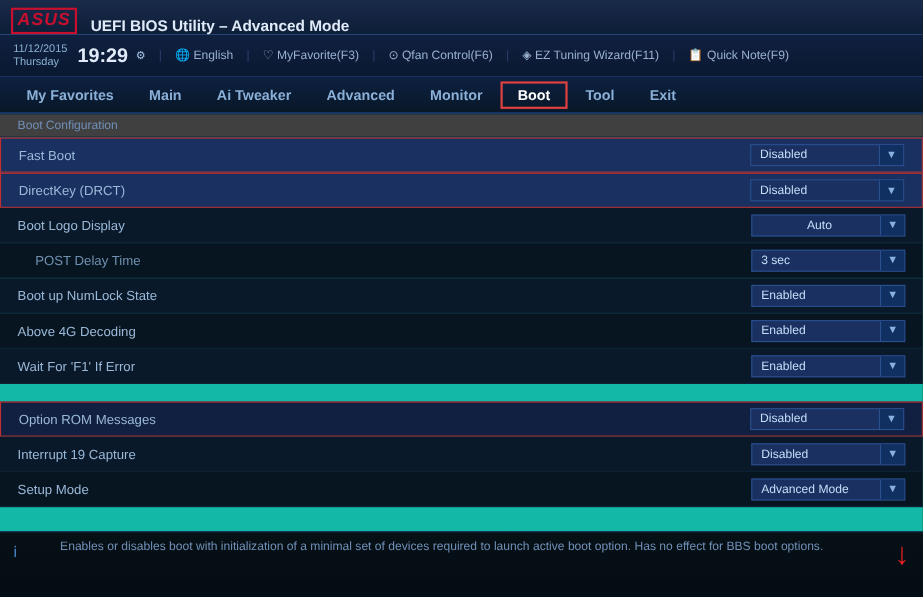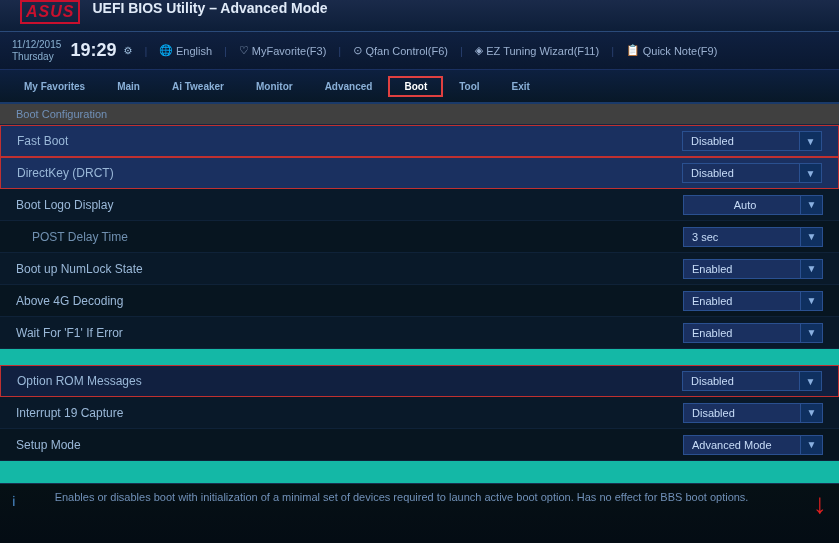--- a/index.html
+++ b/index.html
@@ -9,24 +9,24 @@
       background: #0a1628;
       font-family: 'Arial', sans-serif;
       overflow: hidden;
       color: #c8d8e8;
     }
 
     
     .header-bar {
       background: linear-gradient(180deg, #1a2a4a 0%, #0d1e38 100%);
       border-bottom: 1px solid #2a4a7a;
-      padding: 0 20px;
+      padding: 0 10px;
       height: 32px;
       display: flex;
-      align-items: flex-start;
+      align-items: flex-end;
       justify-content: space-between;
     }
     .asus-logo {
       color: #c8102e;
       font-weight: 900;
       font-size: 16px;
       font-style: italic;
       letter-spacing: 1px;
       border: 2px solid #c8102e;
       padding: 1px 4px;
@@ -68,21 +68,21 @@
       background: linear-gradient(180deg, #0d2040 0%, #081828 100%);
       height: 34px;
       display: flex;
       align-items: center;
       padding: 0 8px;
       gap: 0;
       border-bottom: 2px solid #1a3a6a;
     }
     .nav-item {
       color: #8ab0d8;
-      font-size: 10px;
+      font-size: 13px;
       font-weight: bold;
       padding: 6px 16px;
       cursor: pointer;
       position: relative;
     }
     .nav-item.active {
       color: #ffffff;
       border: 2px solid #e04040;
       padding: 3px 14px;
     }
@@ -251,22 +251,22 @@
   <div class="toolbar-item">
     <span>📋</span>
     <span>Quick Note(F9)</span>
   </div>
 </div>
 
 <div class="nav-bar">
   <div class="nav-item">My Favorites</div>
   <div class="nav-item">Main</div>
   <div class="nav-item">Ai Tweaker</div>
+  <div class="nav-item">Advanced</div>
   <div class="nav-item">Monitor</div>
-  <div class="nav-item">Advanced</div>
   <div class="nav-item active">Boot</div>
   <div class="nav-item">Tool</div>
   <div class="nav-item">Exit</div>
 </div>
 
 <div class="main-content">
 
   <div class="section-header">
     <span>Boot Configuration</span>
   </div>

